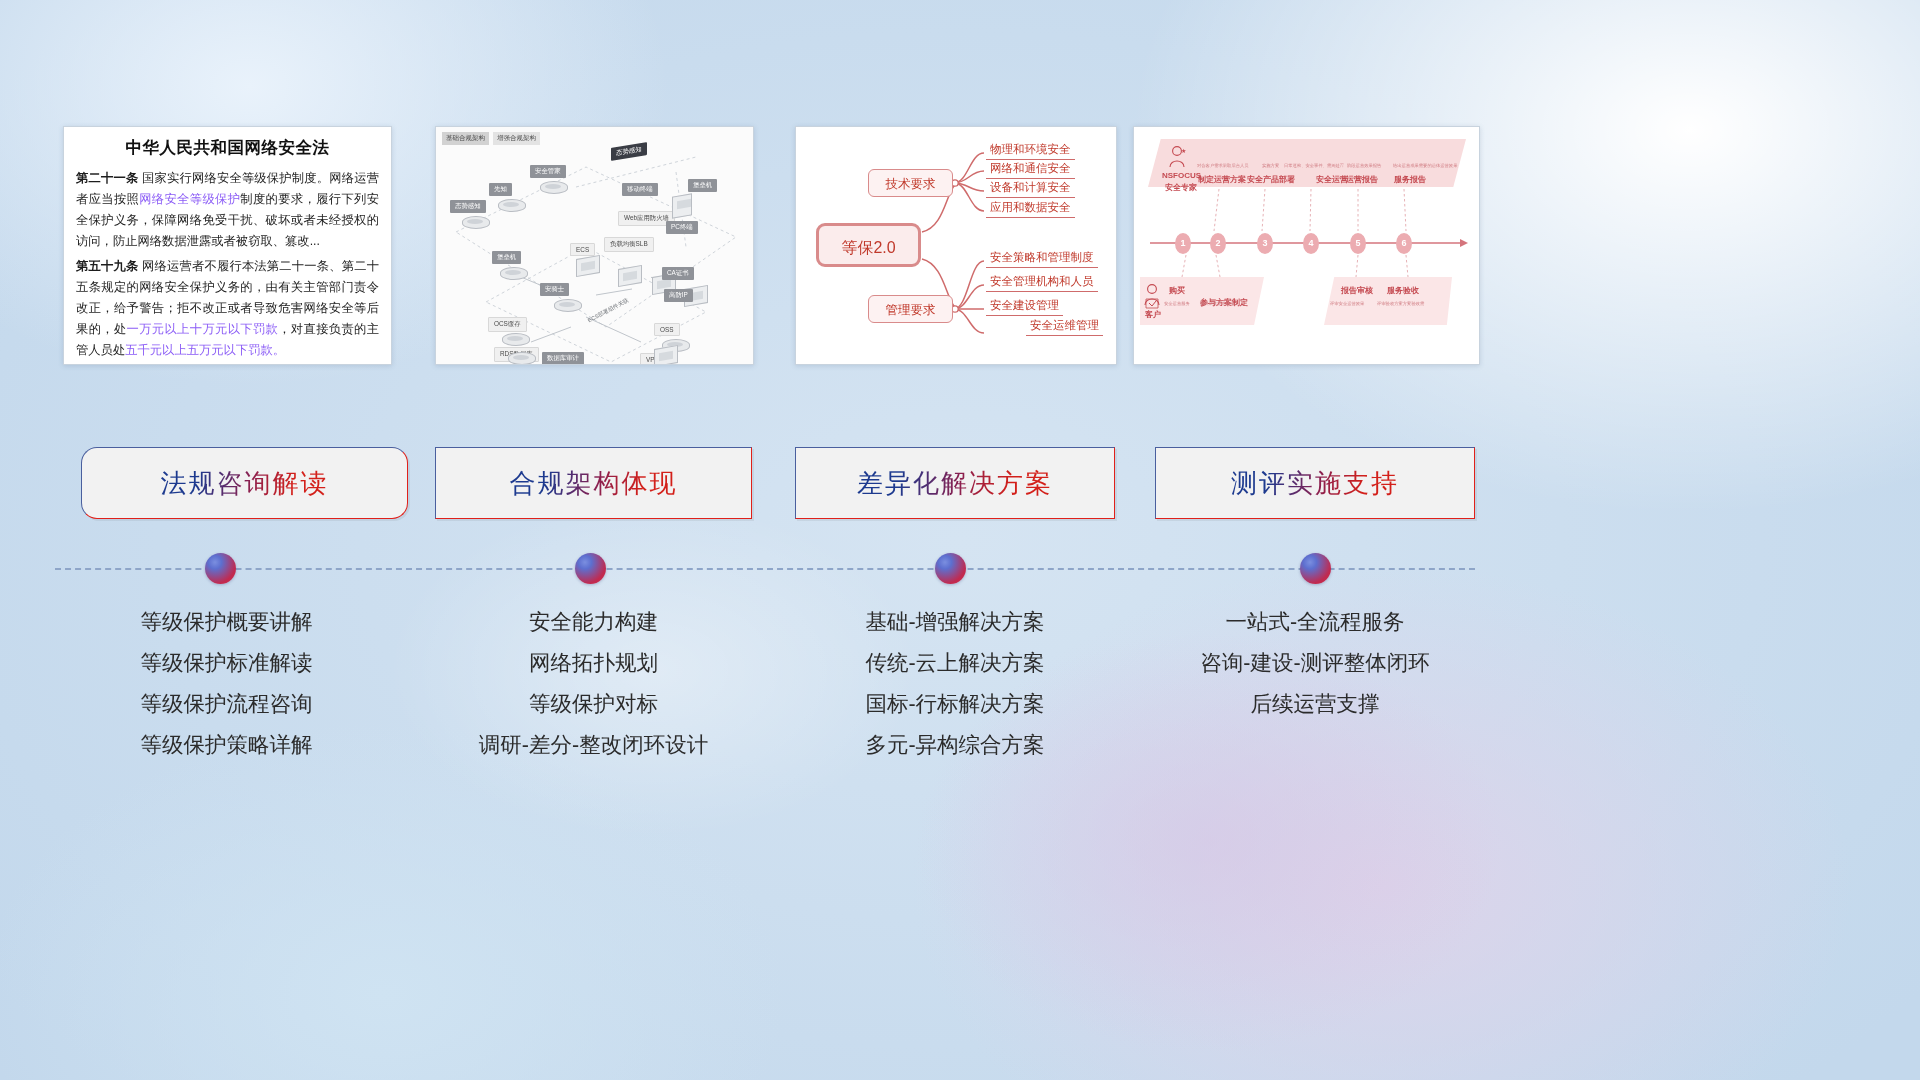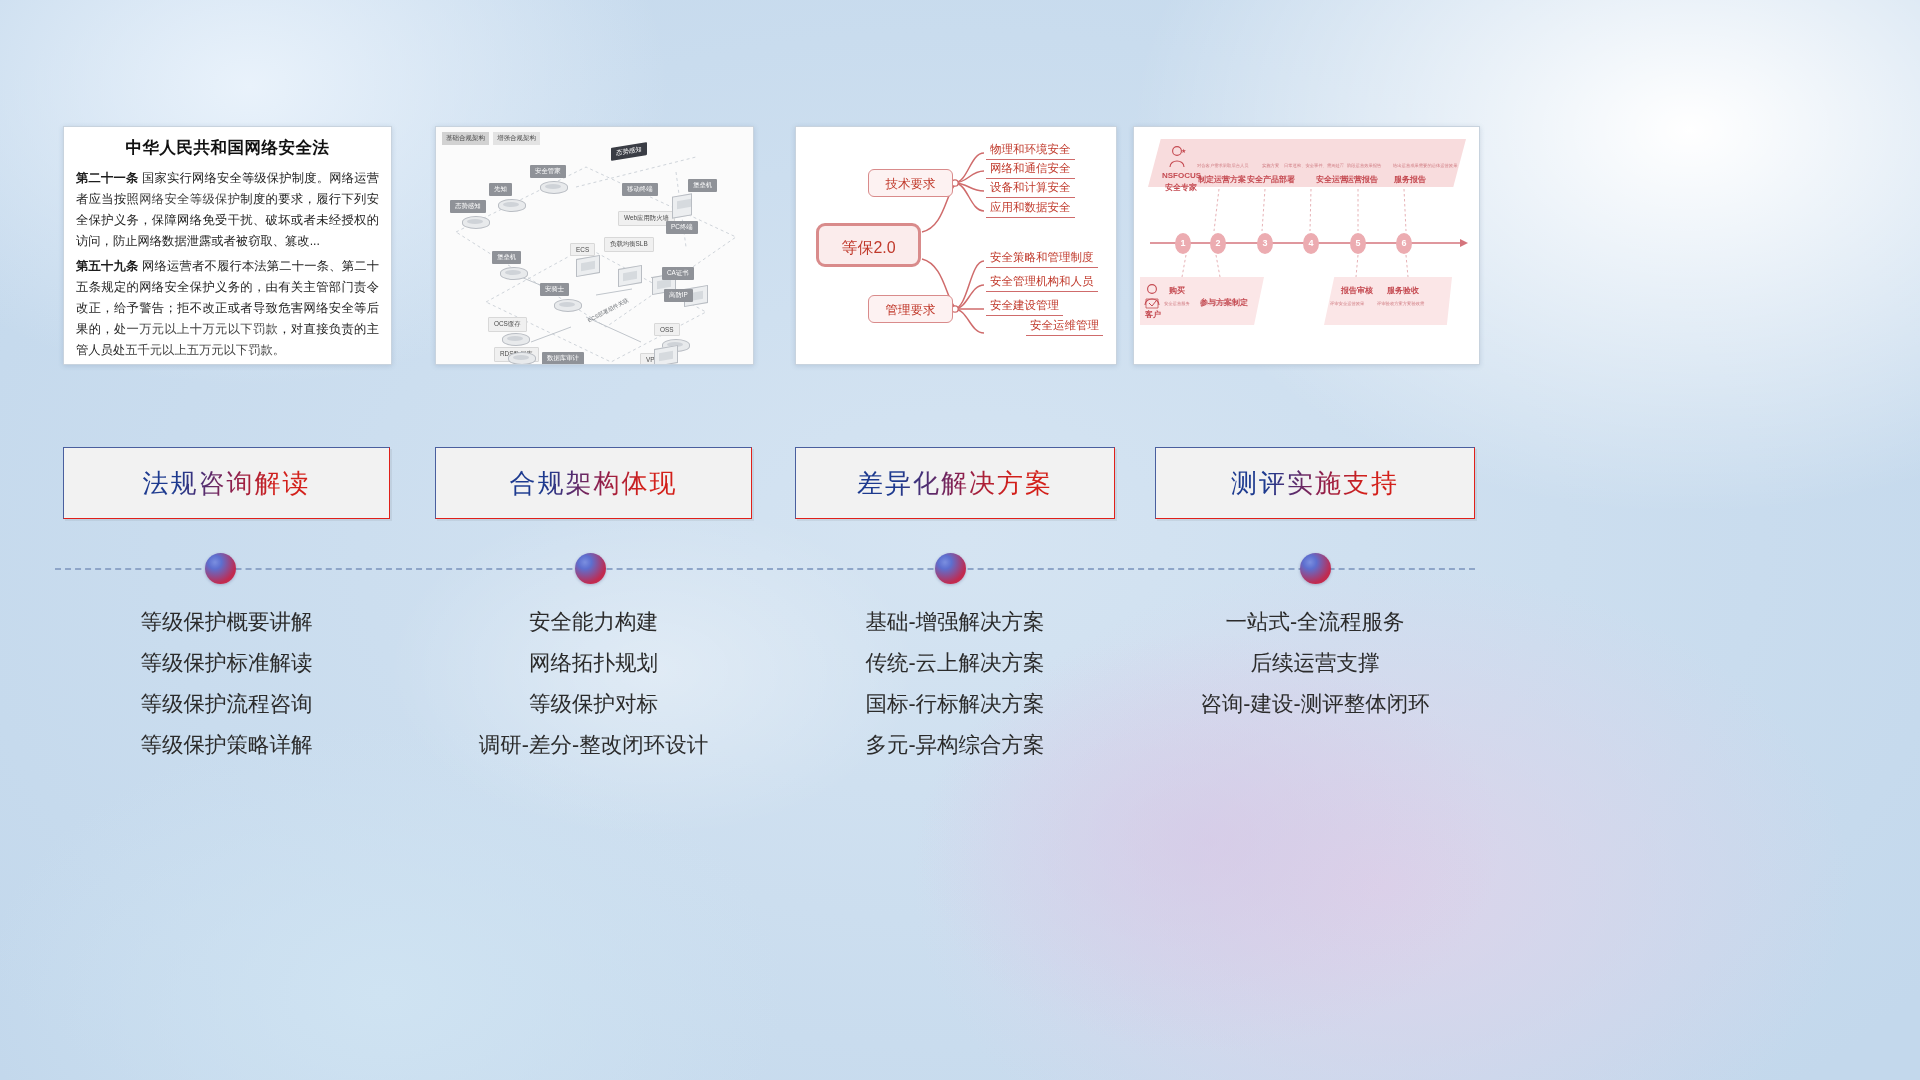--- a/index.html
+++ b/index.html
@@ -32,21 +32,21 @@
   #card2{left:435px;width:317px;}
   #card3{left:795px;width:320px;}
   #card4{left:1133px;width:345px;}
 
   
   .law{padding:10px 12px 0 12px;box-sizing:border-box;height:100%;}
   .law-title{text-align:center;font-size:16.5px;font-weight:bold;color:#111;
              letter-spacing:.5px;margin-bottom:9px;}
   .law-p{font-size:12.3px;color:#1d1d1d;line-height:1.72;text-align:justify;}
   .law-p b{font-weight:bold;}
-  .law-p .r{color:#404040;}
+  .law-p .r{color:#8b5cf6;}
   .law-p+.law-p{margin-top:3px;}
 
   
   .arch{position:relative;width:100%;height:100%;background:#fbfbfb;}
   .arch .tabs{position:absolute;top:5px;left:6px;display:flex;gap:4px;}
   .arch .tab{font-size:6.5px;color:#4a4a4a;background:#e3e3e3;padding:2px 4px;white-space:nowrap;}
   .arch .tab.on{background:#d2d2d2;}
   .arch svg{position:absolute;inset:0;}
   .nodelbl{position:absolute;font-size:6.4px;color:#fff;background:#8f9298;
            padding:2px 5px;white-space:nowrap;border-radius:1px;}
@@ -94,21 +94,21 @@
 
   
   .btn{position:absolute;top:447px;height:72px;box-sizing:border-box;
        background:#f2f2f2;border:1.6px solid #e0201a;
        border-top-color:#4a5f9e;border-left-color:#4a5f9e;
        display:flex;align-items:center;justify-content:center;
        box-shadow:2px 2px 0 rgba(0,0,0,.06);}
   .btn span{font-size:26px;font-weight:500;letter-spacing:2px;
             background:linear-gradient(100deg,#1d3a8f 0%,#1d3a8f 22%,#8a2050 52%,#d3201a 78%,#d3201a 100%);
             -webkit-background-clip:text;background-clip:text;color:transparent;}
-  #btn1{left:63px;width:327px;}
+  #btn1{left:81px;width:327px;border-radius:16px;}
   #btn2{left:435px;width:317px;}
   #btn3{left:795px;width:320px;}
   #btn4{left:1155px;width:320px;}
 
   
   .axis{position:absolute;left:55px;top:568px;width:1420px;height:0;
         border-top:2px dashed #8ea5c8;}
   .dot{position:absolute;top:553px;width:31px;height:31px;border-radius:50%;
        background:radial-gradient(circle at 32% 30%,#7b8fe0 0%,#5d6fcf 22%,#c02a50 70%,#d12a48 100%);
        box-shadow:0 1px 3px rgba(60,60,120,.3);}
@@ -383,15 +383,15 @@
   <div>调研-差分-整改闭环设计</div>
 </div>
 <div class="list" id="list3">
   <div>基础-增强解决方案</div>
   <div>传统-云上解决方案</div>
   <div>国标-行标解决方案</div>
   <div>多元-异构综合方案</div>
 </div>
 <div class="list" id="list4">
   <div>一站式-全流程服务</div>
+  <div>咨询-建设-测评整体闭环</div>
   <div>后续运营支撑</div>
-  <div>咨询-建设-测评整体闭环</div>
 </div>
 
 </body></html>

